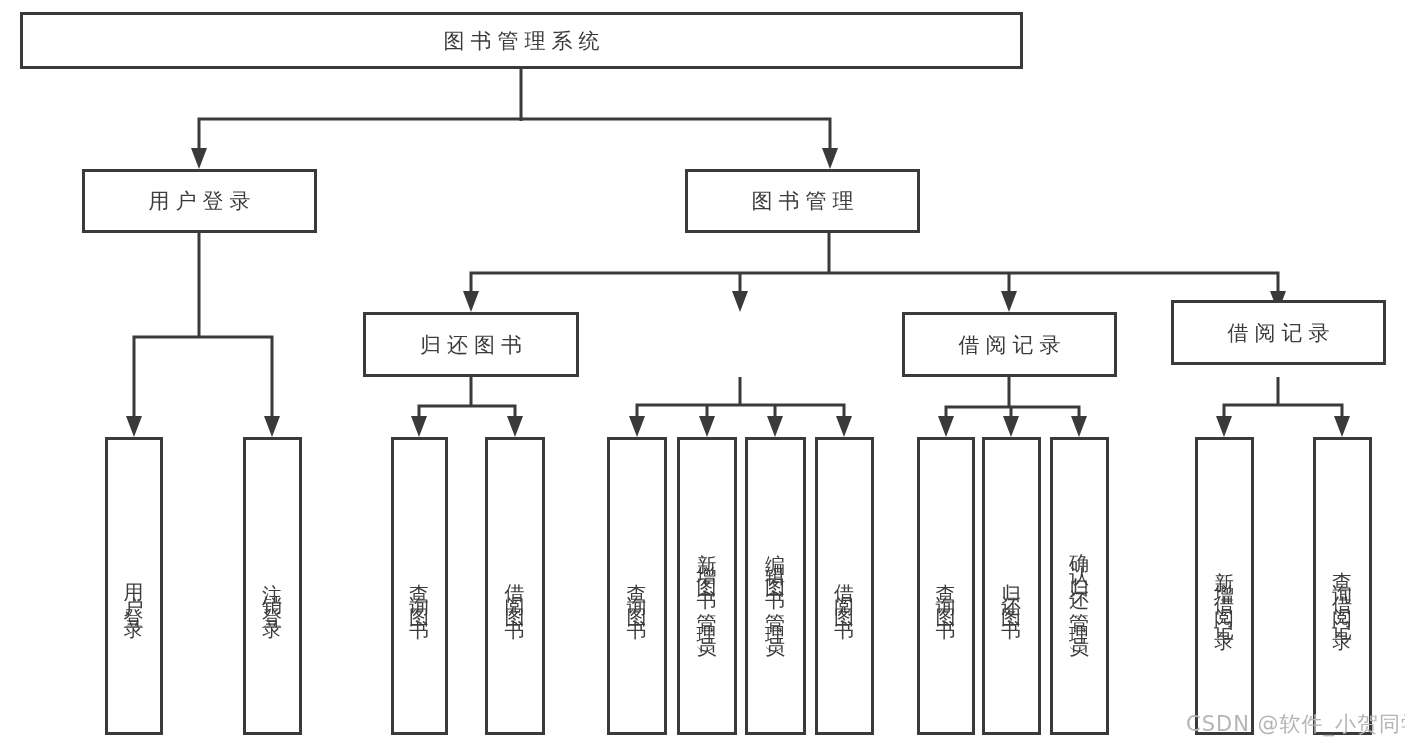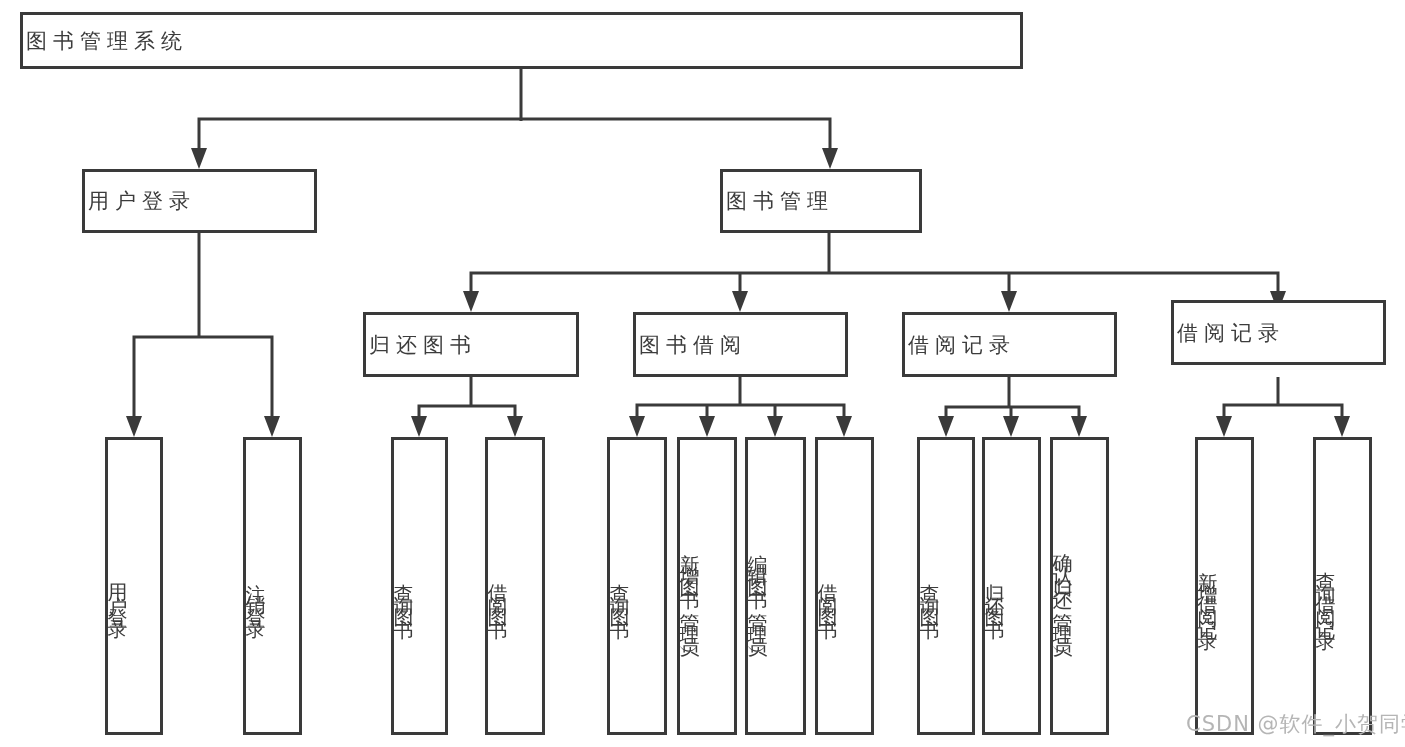--- a/index.html
+++ b/index.html
@@ -13,20 +13,21 @@
   .edges{position:absolute;left:0;top:0;width:1405px;height:747px;}
   .edges .line{fill:none;stroke:#3a3a3a;stroke-width:3;}
   .edges .arrow{fill:#3a3a3a;stroke:none;}
   .node{
     position:absolute;
     box-sizing:border-box;
     background:#ffffff;
     border:3px solid #3a3a3a;
     display:flex;
     align-items:center;
+    justify-content:center;
     color:#3c3c3c;
   }
   .node .lbl{
     font-size:21px;
     letter-spacing:6px;
     white-space:nowrap;
     transform:translateX(3px); 
   }
   .node .vlbl{
     writing-mode:vertical-rl;
@@ -79,29 +80,26 @@
       M1334 416 L1350 416 L1342 437 Z"></path>
   </svg>
 
   <div class="node" style="left:20px;top:12px;width:1003px;height:57px">
     <span class="lbl">图书管理系统</span>
   </div>
 
   <div class="node" style="left:82px;top:169px;width:235px;height:64px">
     <span class="lbl">用户登录</span>
   </div>
-  <div class="node" style="left:720px;top:169px;width:202px;height:64px">
+  <div class="node" style="left:685px;top:169px;width:235px;height:64px">
     <span class="lbl">图书管理</span>
   </div>
 
   <div class="node" style="left:363px;top:312px;width:216px;height:65px">
     <span class="lbl">归还图书</span>
-  </div>
-  <div class="node" style="left:633px;top:312px;width:215px;height:65px">
-    <span class="lbl">图书借阅</span>
   </div>
   <div class="node" style="left:902px;top:312px;width:215px;height:65px">
     <span class="lbl">借阅记录</span>
   </div>
   <div class="node" style="left:1171px;top:300px;width:215px;height:65px">
     <span class="lbl">借阅记录</span>
   </div>
 
   <div class="node" style="left:105px;top:437px;width:58px;height:298px">
     <span class="vlbl">用户登录</span>

